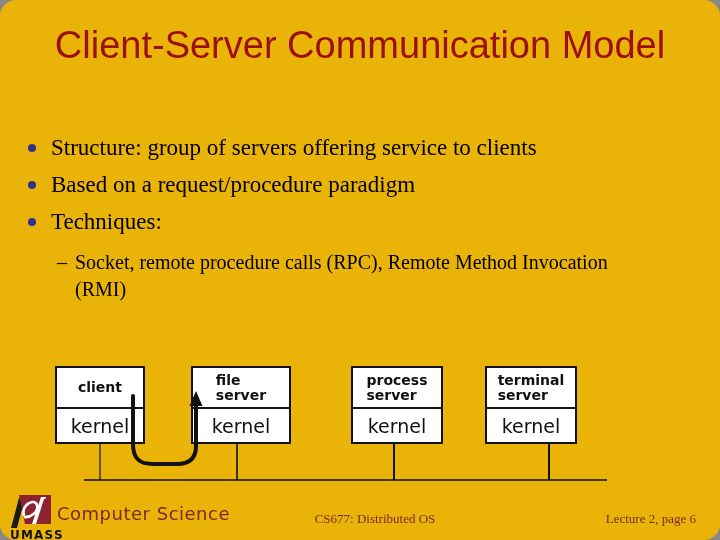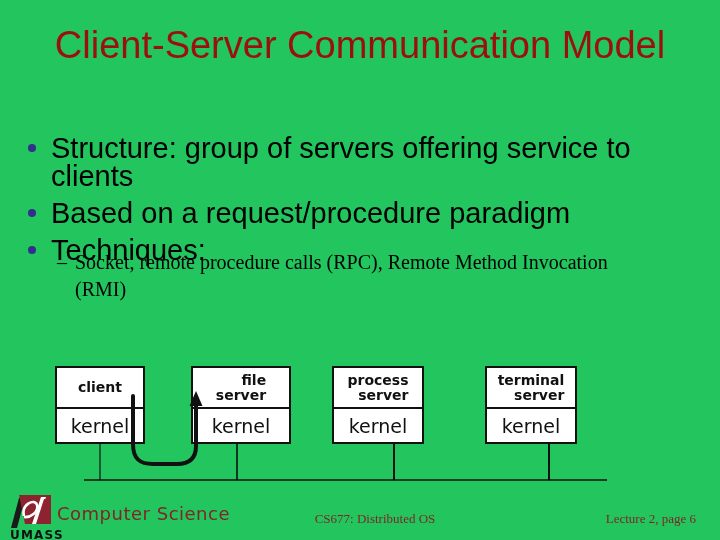--- a/index.html
+++ b/index.html
@@ -1,59 +1,59 @@
 <!DOCTYPE html>
 <html><head>
 <meta charset="utf-8">
 <style>
   html,body{margin:0;padding:0;background:#888;}
   .page{
-    position:relative;width:720px;height:540px;background:#22c55e;
-    overflow:hidden;font-family:"Liberation Sans",sans-serif;
+    position:relative;width:720px;height:540px;background:#eab308;
+    overflow:hidden;font-family:"Liberation Sans",sans-serif;border-radius:16px;
   }
   
   .title{
     position:absolute;left:0;top:24px;width:720px;text-align:center;
     font-family:"Liberation Sans",sans-serif;font-size:38px;font-weight:400;
     color:#9b0f0f;letter-spacing:0px;
   }
   
   .bullets{position:absolute;left:28px;top:134px;width:660px;}
   .bullet{display:flex;align-items:flex-start;margin-bottom:9px;}
   .bullet .dot{
     flex:0 0 auto;width:8px;height:8px;border-radius:50%;
     background:#30308c;margin:10px 15px 0 0;
   }
   .bullet .btext{
-    font-family:Liberation Sans, sans-serif;font-size:29px;line-height:28px;color:#000;
+    font-family:Liberation Serif, serif;font-size:23px;line-height:28px;color:#000;
   }
   .subbullet{
     position:absolute;left:57px;top:249px;display:flex;align-items:flex-start;
     font-family:"Liberation Serif",serif;font-size:20px;line-height:27px;color:#000;
   }
   .subbullet .dash{flex:0 0 18px;}
   .subbullet .stext{width:545px;}
   
   .machine{
     position:absolute;top:366px;height:78px;box-sizing:border-box;
     border:2px solid #111;background:#fff;display:flex;flex-direction:column;
   }
   .machine .toprow{
     box-sizing:border-box;height:41px;border-bottom:2px solid #111;
-    display:flex;align-items:center;justify-content:center;text-align:right;
+    display:flex;align-items:center;justify-content:center;text-align:left;
     font-family:"DejaVu Sans",sans-serif;font-size:14px;font-weight:bold;
     line-height:15px;color:#111;white-space:pre-line;
   }
   .machine .bottomrow{
     flex:1;display:flex;align-items:center;justify-content:center;
     font-family:"DejaVu Sans",sans-serif;font-size:19px;font-weight:normal;color:#111;
   }
   #m-client{left:55px;width:90px;}
   #m-file{left:191px;width:100px;}
-  #m-process{left:332px;width:92px;}
+  #m-process{left:351px;width:92px;}
   #m-terminal{left:485px;width:92px;}
   .overlay{position:absolute;left:0;top:0;width:720px;height:540px;pointer-events:none;}
   
   .footer-dept{
     position:absolute;left:57px;top:503px;
     font-family:"DejaVu Sans",sans-serif;font-size:18px;color:#7f2626;letter-spacing:0.5px;
   }
   .footer-course{
     position:absolute;left:15px;top:511px;width:720px;text-align:center;
     font-family:"Liberation Serif",serif;font-size:13px;color:#7f2626;

